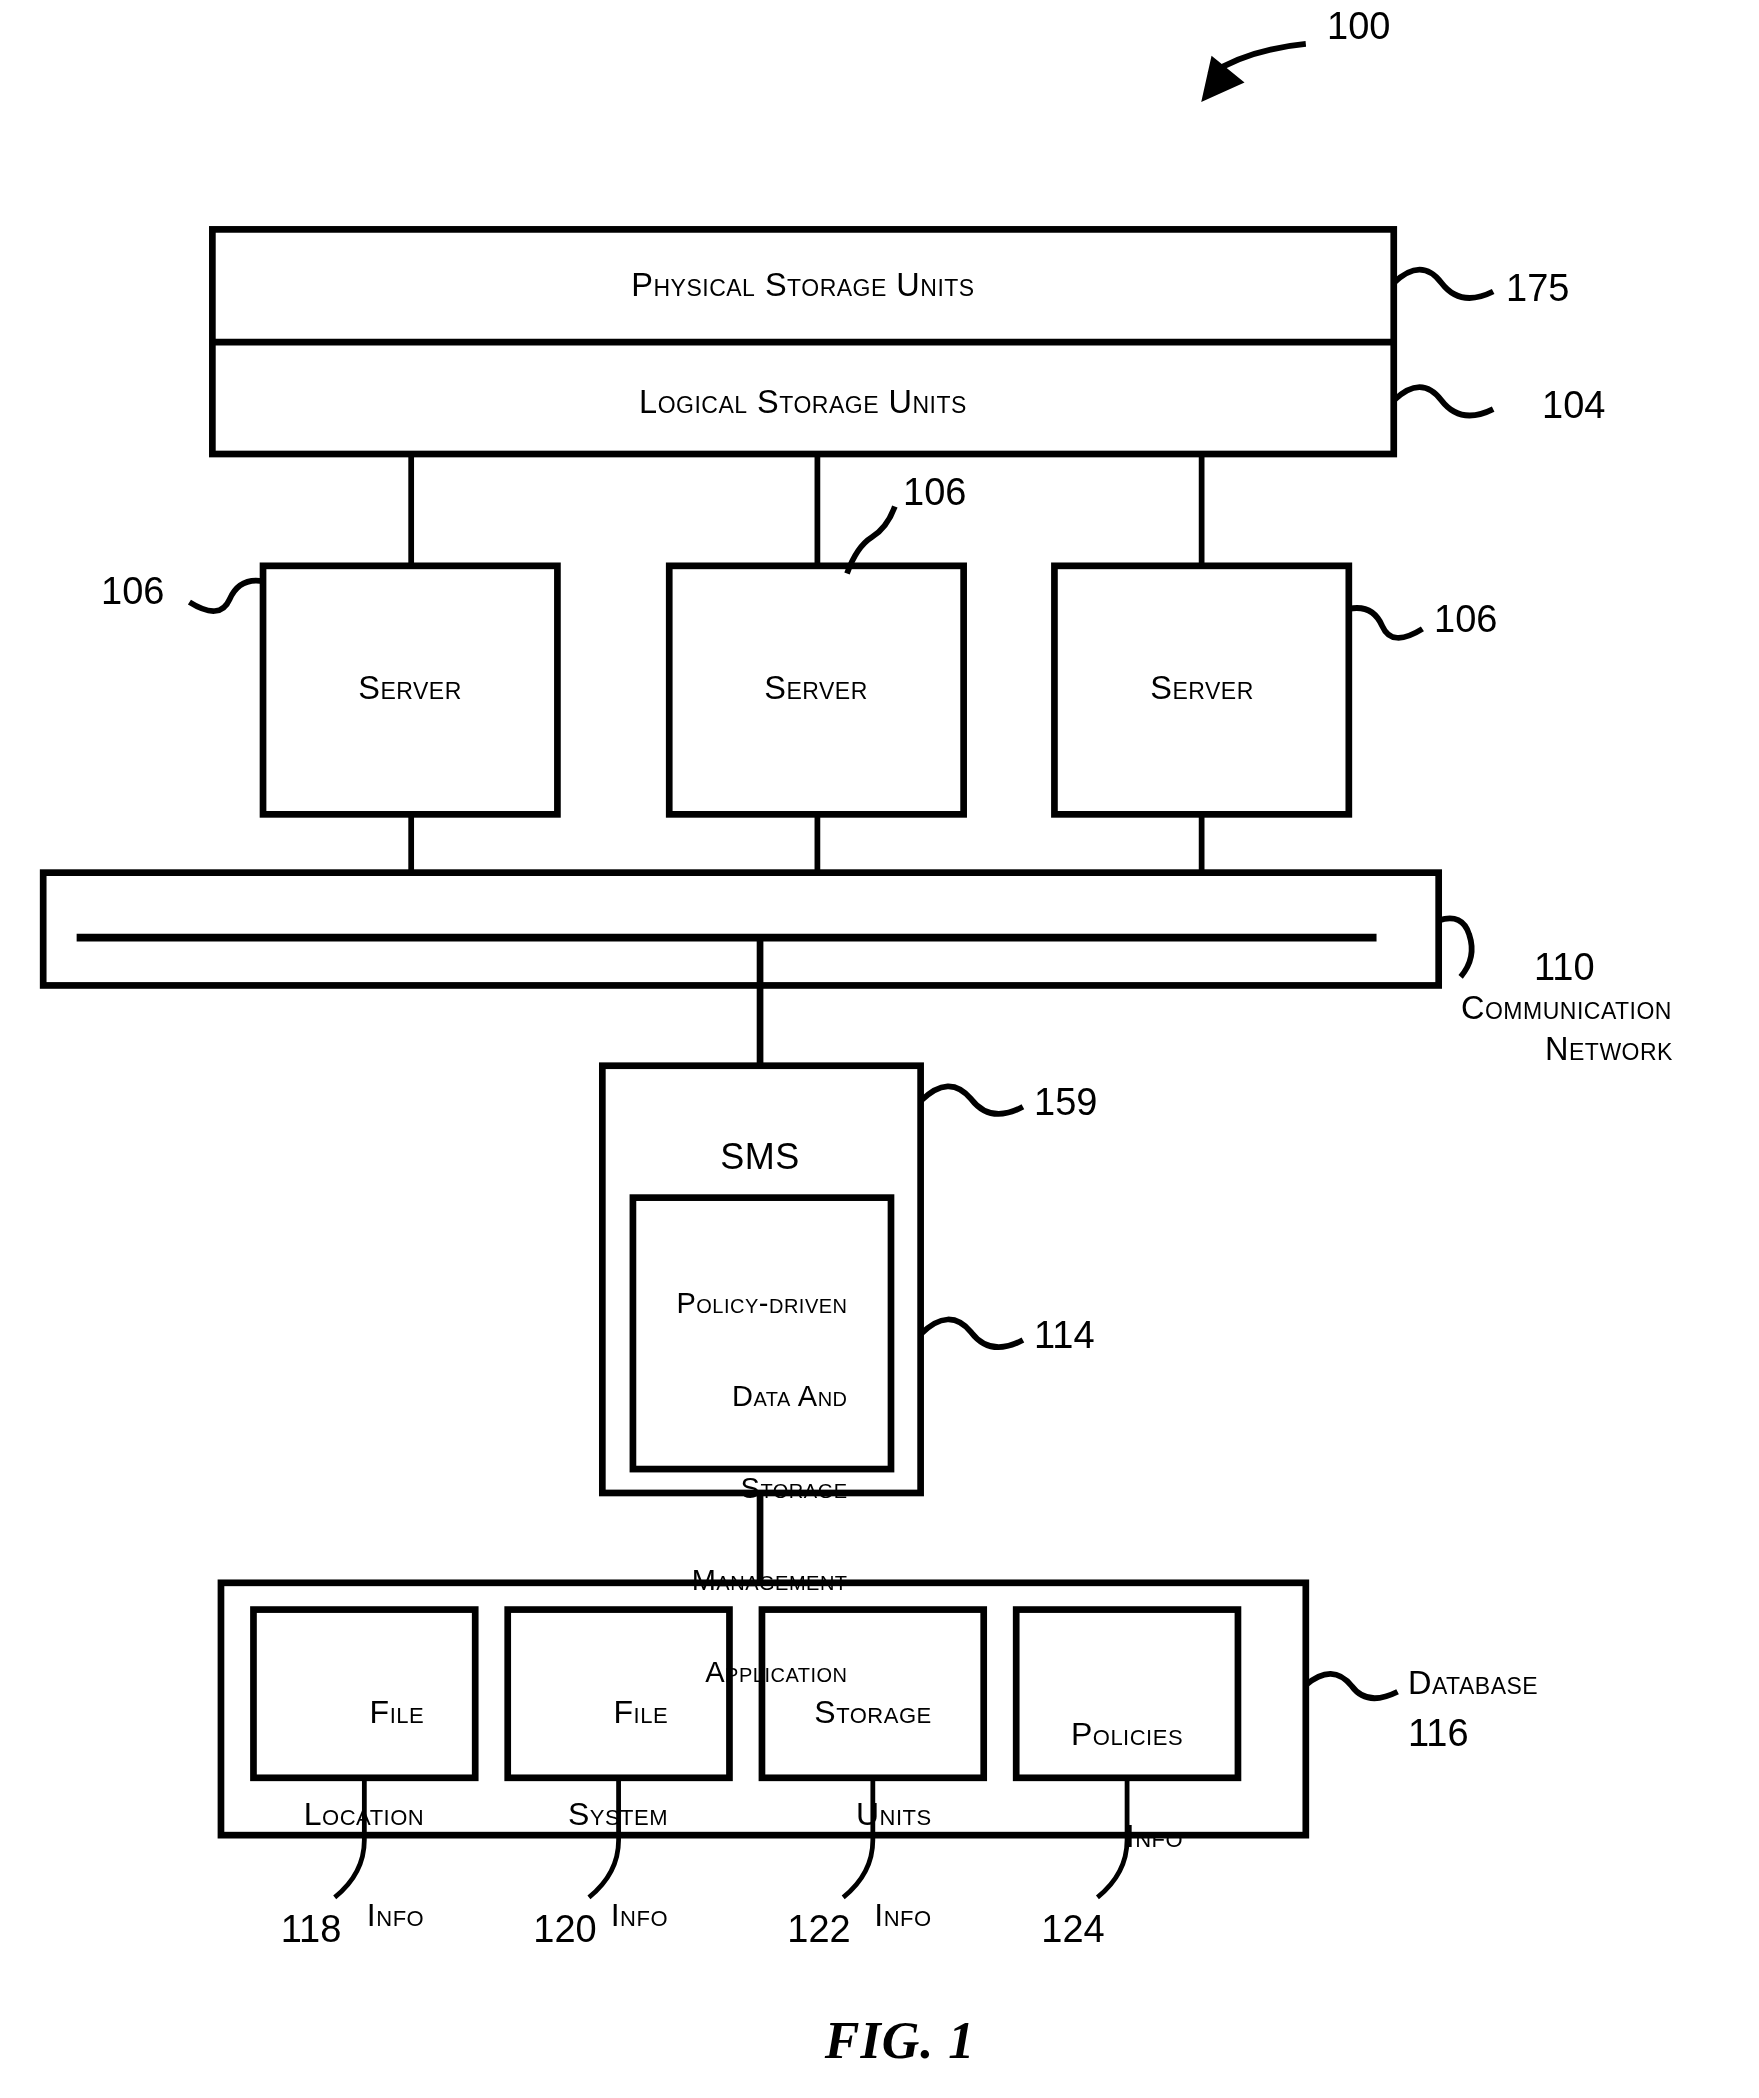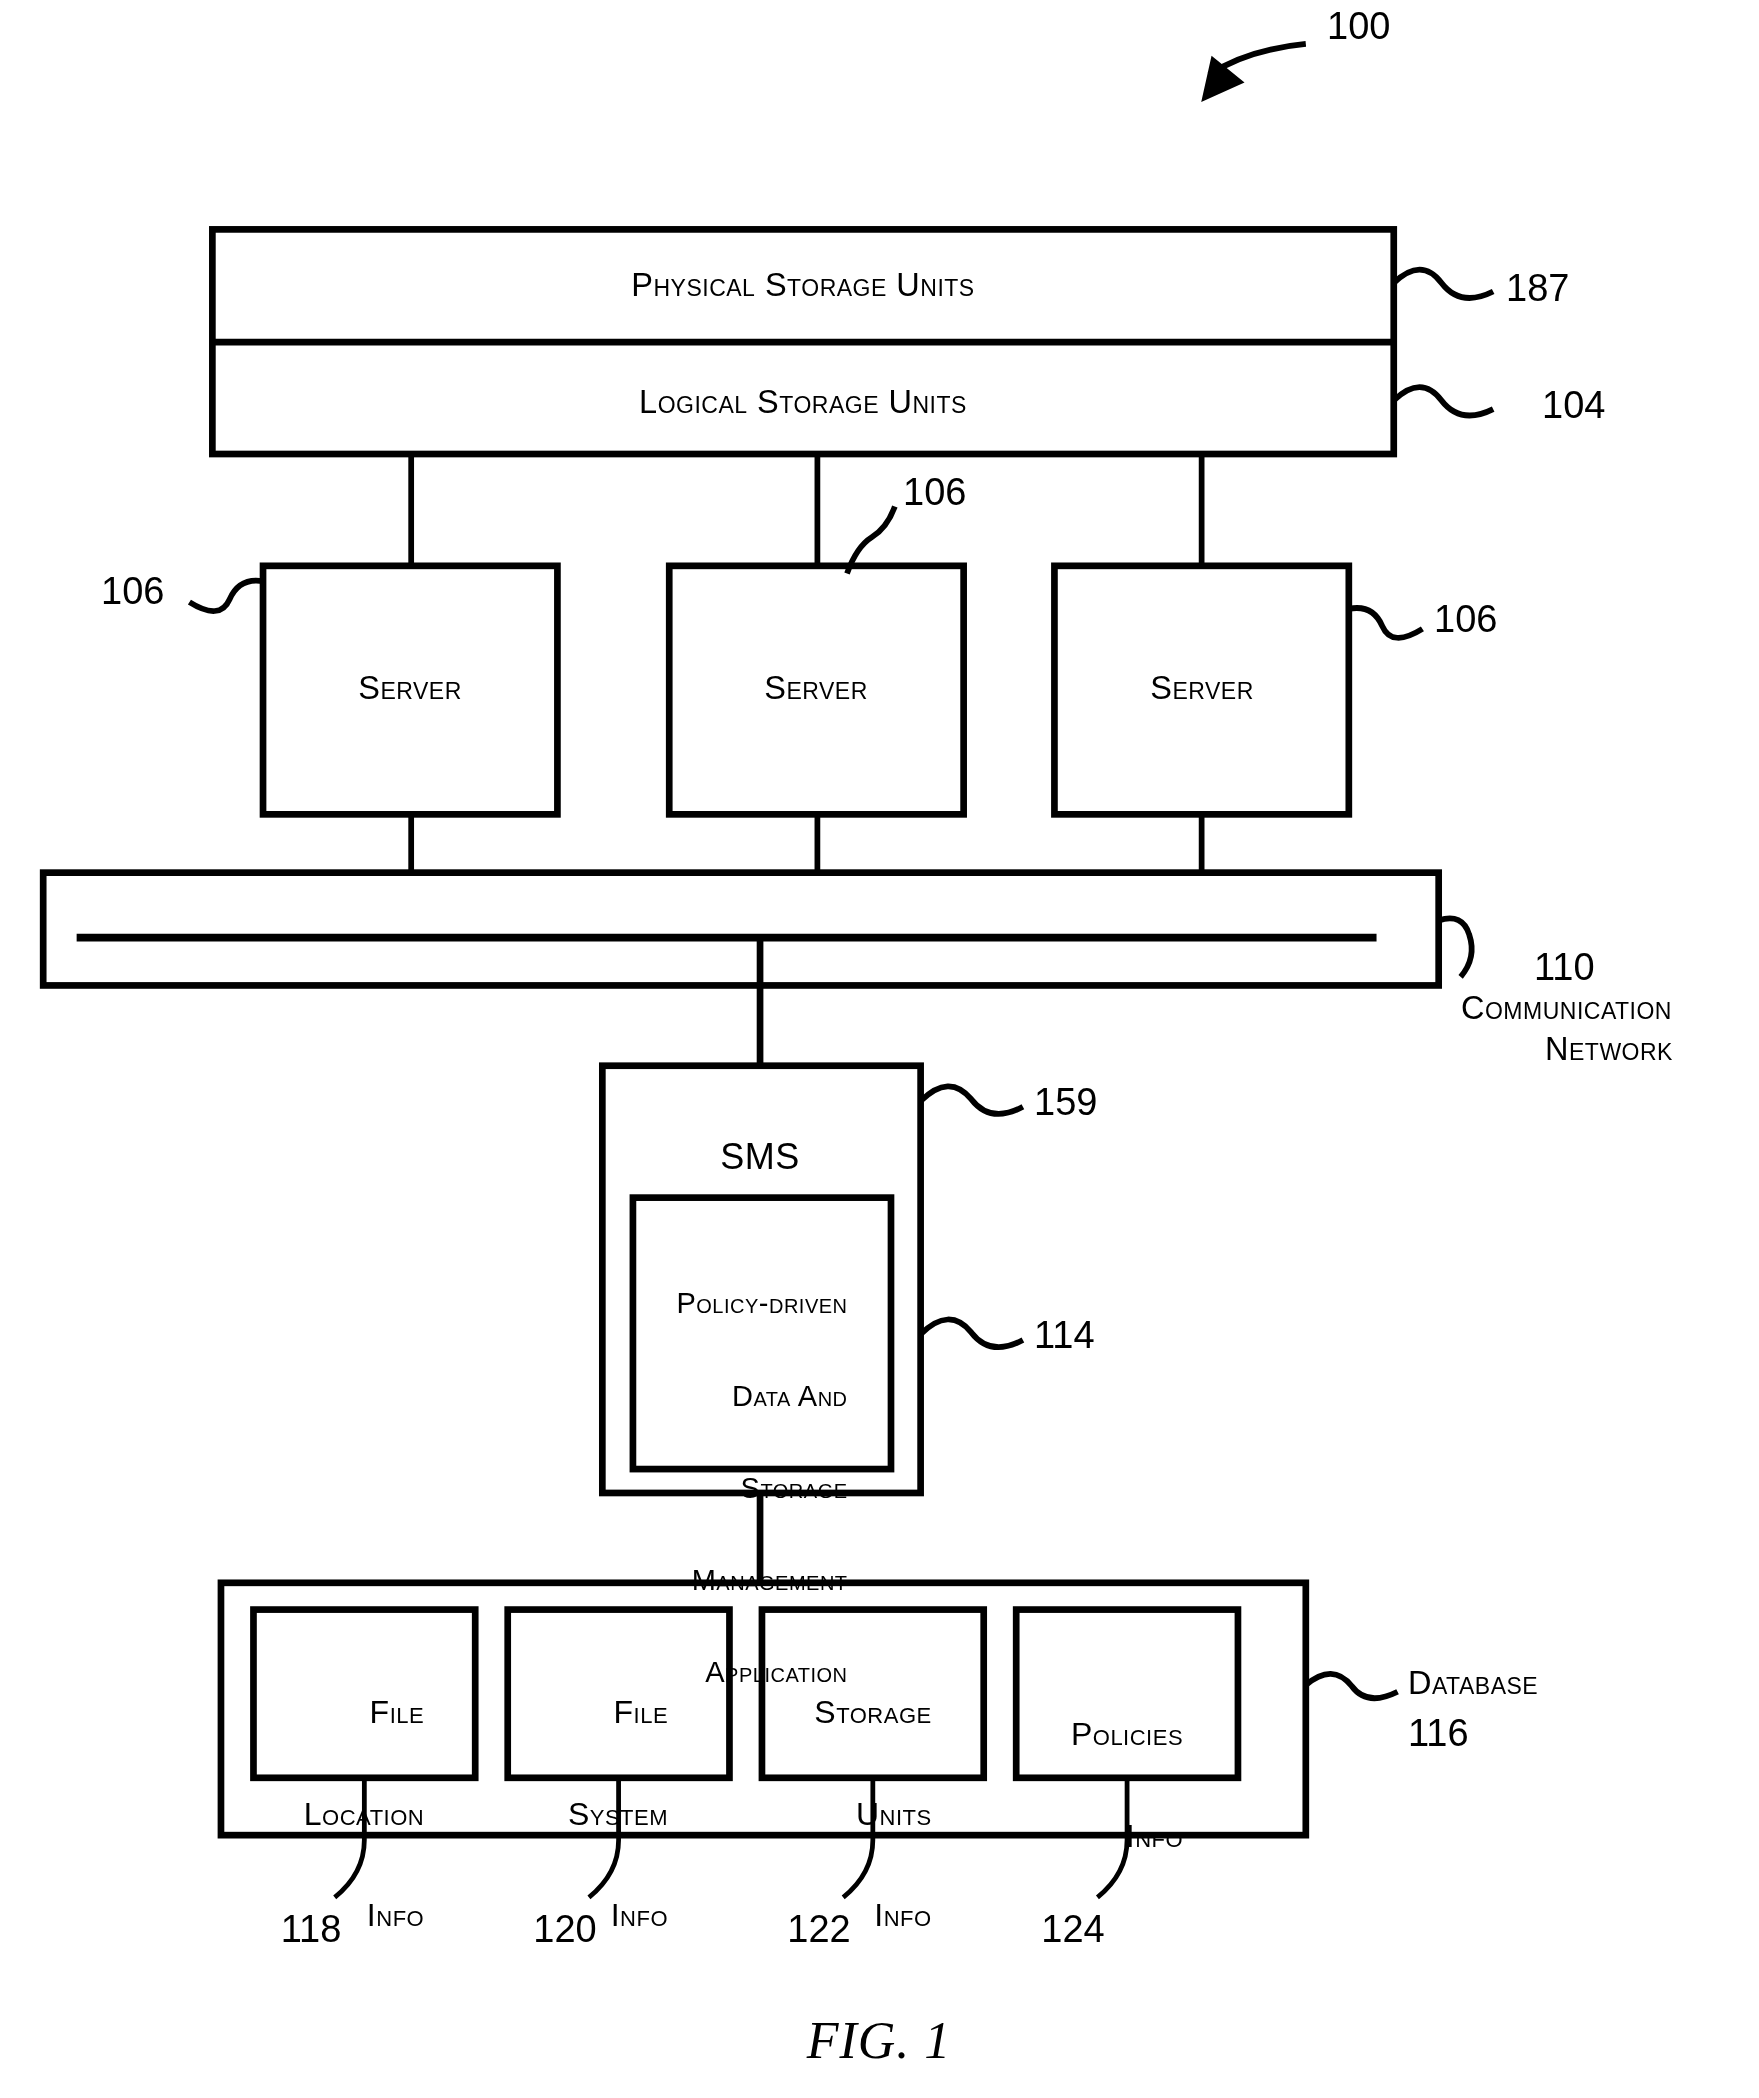--- a/index.html
+++ b/index.html
@@ -47,23 +47,24 @@
   .box-title {
     font-size: 32.5px;
   }
   .centerline {
     text-align: center;
     transform: translateX(-50%);
   }
   .fig-caption {
     font-family: "Liberation Serif", serif;
     font-style: italic;
-    font-weight: normal;
+    font-weight: bold;
     font-size: 52px;
     letter-spacing: 1px;
+    margin-left: 21px;
   }
   .multiline {
     text-align: right;
     line-height: 1.06;
   }
   .leftline { text-align: left; }
   .sms-plain {
     font-size: 36px;
     letter-spacing: 0.5px;
     margin-top: 44px;
@@ -145,21 +146,21 @@
       <path d="M 381 1860 L 381 1925 Q 381 1960 350 1985" fill="none" stroke="#000" stroke-width="5"></path>
       <path d="M 647 1860 L 647 1925 Q 647 1960 616 1985" fill="none" stroke="#000" stroke-width="5"></path>
       <path d="M 913 1860 L 913 1925 Q 913 1960 882 1985" fill="none" stroke="#000" stroke-width="5"></path>
       <path d="M 1179 1860 L 1179 1925 Q 1179 1960 1148 1985" fill="none" stroke="#000" stroke-width="5"></path>
     </g>
   </svg>
 
   <div class="lbl ref-num" style="left:1327px; top:6.7px;">100</div>
 
   <div class="lbl sc box-title centerline" style="left:803px; top:269px;">Physical Storage Units</div>
-  <div class="lbl ref-num" style="left:1506px; top:269px;">187</div>
+  <div class="lbl ref-num" style="left:1506px; top:269px;">175</div>
 
   <div class="lbl sc box-title centerline" style="left:803px; top:386px;">Logical Storage Units</div>
   <div class="lbl ref-num" style="left:1506px; top:386px;margin-left:36px;">104</div>
 
   <div class="lbl ref-num" style="left:101px; top:572px;">106</div>
   <div class="lbl ref-num" style="left:903px; top:473px;">106</div>
   <div class="lbl ref-num" style="left:1434px; top:600px;">106</div>
 
   <div class="lbl sc box-title centerline" style="left:410px; top:672px;">Server</div>
   <div class="lbl sc box-title centerline" style="left:816px; top:672px;">Server</div>

